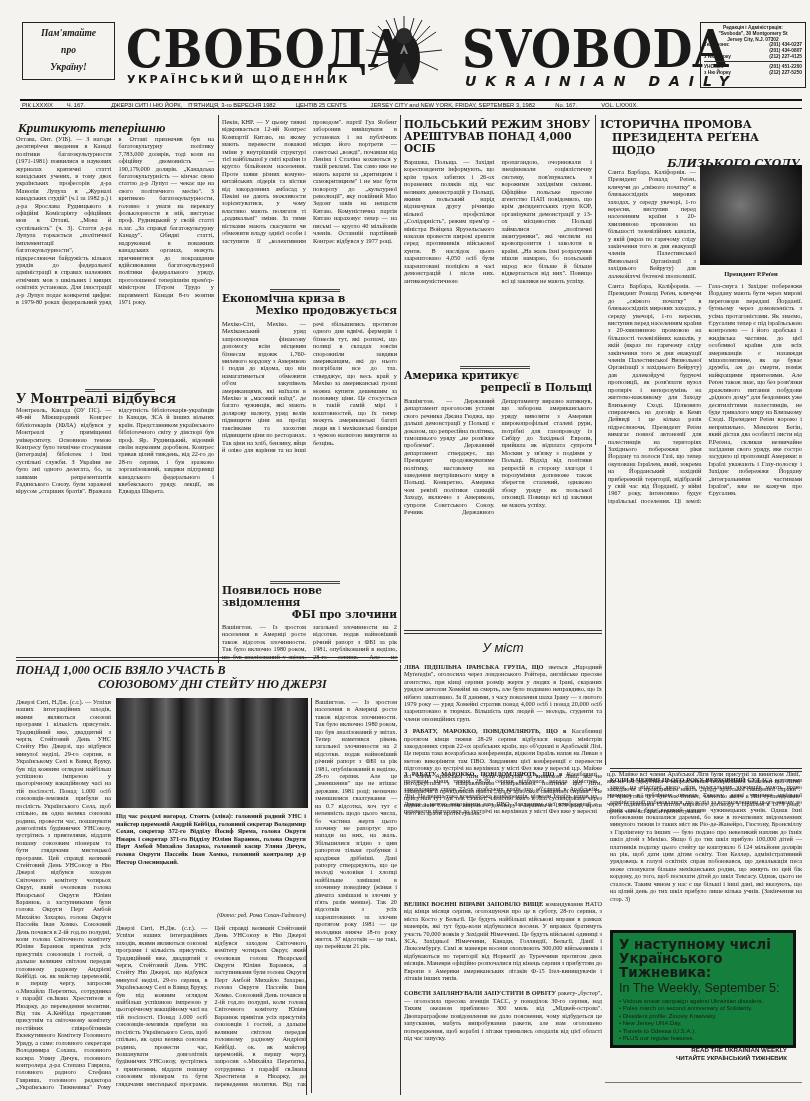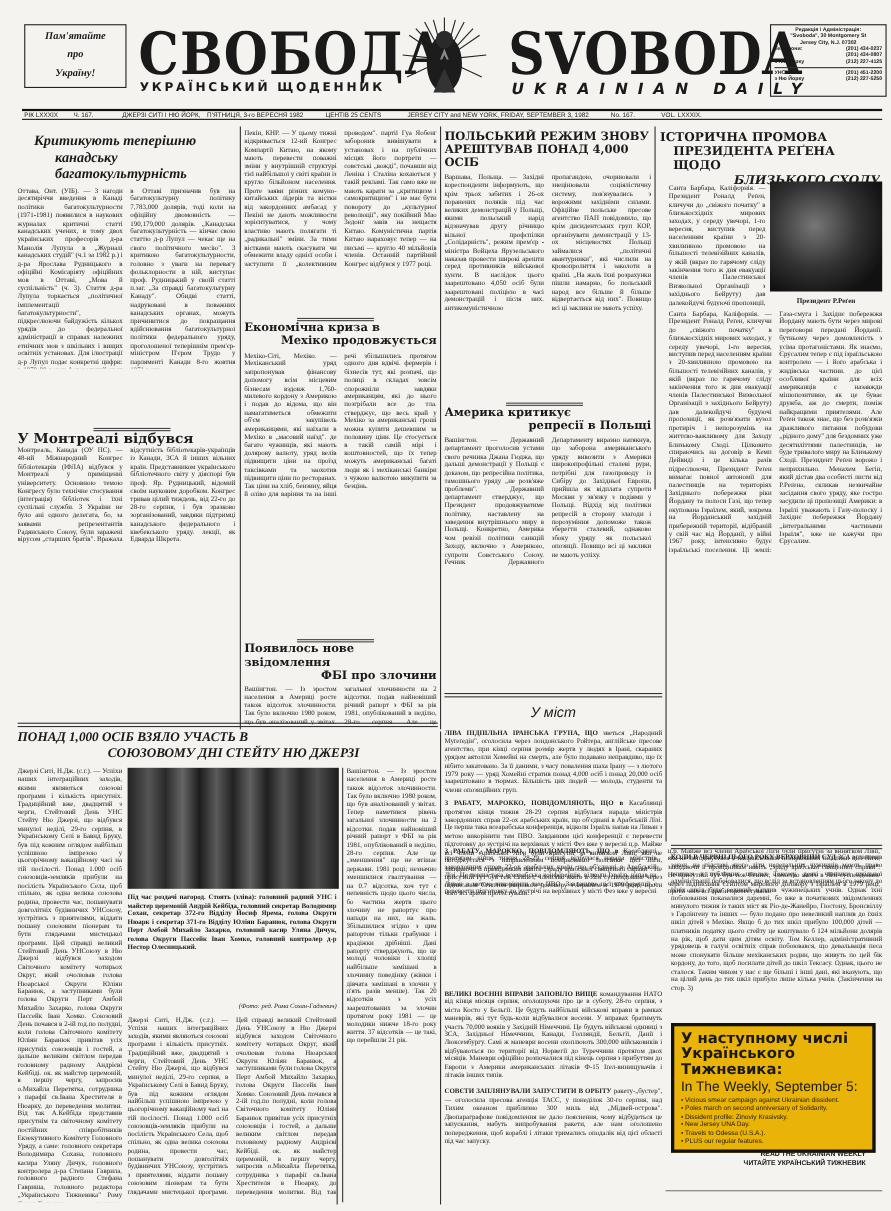--- a/index.html
+++ b/index.html
@@ -32,21 +32,21 @@
   .vline { position: absolute; width: 1px; background: #333; }
   .hline { position: absolute; height: 1px; background: #333; }
   .dbl { position: absolute; height: 4px; border-top: 1.5px solid #333; border-bottom: 1px solid #333; }
   .short-rule { height: 3px; border-top: 1px solid #444; border-bottom: 1px solid #444; width: 70px; margin: 3px auto; }
 
   .photo { position: absolute; background: radial-gradient(ellipse at 40% 40%, #777 0%, #333 45%, #111 80%); }
   .photo.group { background: linear-gradient(90deg, #222 0%, #555 10%, #2a2a2a 18%, #666 26%, #1c1c1c 34%, #5a5a5a 42%, #222 50%, #606060 58%, #1f1f1f 66%, #555 74%, #262626 82%, #4e4e4e 90%, #1a1a1a 100%); }
   .caption { font-family: "Liberation Serif", serif; font-size: 6.3px; line-height: 7.6px; font-weight: bold; text-align: justify; }
   .credit { font-family: "Liberation Serif", serif; font-style: italic; font-size: 6px; text-align: right; }
 
-  .ad-box { position: absolute; left: 610px; top: 930px; width: 186px; height: 118px; border: 3px solid #111; padding: 4px 6px; background: #eab308; }
+  .ad-box { position: absolute; left: 610px; top: 930px; width: 186px; height: 118px; border: 3px solid #111; padding: 4px 6px; background: #15803d; }
   .ad-h { font-family: "DejaVu Sans", sans-serif; font-weight: bold; font-size: 13.5px; line-height: 14px; }
   .ad-sub { font-family: "Liberation Sans", sans-serif; font-size: 12.5px; margin: 2px 0 3px; }
   .ad-list { list-style: none; font-family: "Liberation Sans", sans-serif; font-size: 6px; line-height: 7.4px; }
   .ad-list li::before { content: "• "; }
   .ad-foot { font-family: "Liberation Sans", sans-serif; font-weight: bold; font-size: 6.2px; text-align: right; margin-top: 4px; line-height: 8px; }
 </style>
 </head>
 <body>
 
 <div class="page">
@@ -125,22 +125,21 @@
   </div>
 
   <div class="vline" style="left:218px; top:115px; height:548px;"></div>
   <div class="vline" style="left:400px; top:115px; height:548px;"></div>
   <div class="vline" style="left:595px; top:115px; height:330px;"></div>
   <div class="vline" style="left:605px; top:445px; height:320px;"></div>
   <div class="vline" style="left:306px; top:945px; height:150px;"></div>
   <div class="vline" style="left:400px; top:665px; height:430px;"></div>
 
   <div class="art" style="left:16px; top:120px; width:198px; height:215px;">
-    <div class="h-ital" style="font-size:13px; margin-left:15px; line-height:15px;">Критикують теперішню</div>
-    <div class="h-ital" style="font-size:13px; margin-left:34px; line-height:15px; margin-bottom:5px;">канадську багатокультурність</div>
+    <div class="h-ital" style="font-size:13px; margin-left:2px; line-height:15px;">Критикують теперішню</div>
     <div class="body-text cols2" style="height:180px;">Оттава, Онт. (УІБ). — З нагоди десятиріччя введення в Канаді політики багатокультурности (1971-1981) появилися в наукових журналах критичні статті канадських учених, в тому двох українських професорів д-ра Манолія Лупула в „Журналі канадських студій" (ч.1 за 1982 р.) і д-ра Ярослава Рудницького в офіційні Комісаріяту офіційних мов в Оттаві, „Мова й суспільність" (ч. 3). Стаття д-ра Лупула торкається „політичної імплементації багатокультурности", підкреслюючи байдужість кількох урядів до федеральної адміністрації в справах належних етнічних мов з шкільних і вищих освітніх установах. Для ілюстрації д-р Лупул подає конкретні цифри: в 1979-80 роках федеральний уряд в Оттаві призначив був на багатокультурну політику 7,783,000 долярів, тоді коли на офіційну двомовність — 190,179,000 долярів. „Канадська багатокультурність — кінчає свою статтю д-р Лупул — чекає ще на свого політичного месію". З критикою багатокультурности, головно з уваги на перевагу фольклорности в ній, виступає проф. Рудницький у своїй статті п.заг. „За справді багатокультурну Канаду". Обидві статті, надруковані в поважних канадських органах, можуть причинитися до покращання вдійснювання багатокультурної політики федерального уряду, проголошеної теперішнім прем'єр-міністром П'єром Трудо у парляменті Канади 8-го жовтня 1971 року.</div>
   </div>
   <div class="short-rule" style="position:absolute; left:85px; top:386px;"></div>
 
   <div class="art" style="left:16px; top:391px; width:198px; height:255px;">
     <div class="h-serif" style="font-size:12.5px; line-height:15px;">У Монтреалі відбувся</div>
     <div class="body-text cols2" style="height:222px;">Монтреаль, Канада (ОУ ПС). — 48-ий Міжнародний Конгрес бібліотекарів (ІФЛА) відбувся у Монтреалі у приміщенні університету. Основною темою Конгресу було технічне стосування (інтеграція) бібліотек і їхні суспільні служби. З України не було ані одного делегата, бо, за заявами репрезентантів Радянського Союзу, були заражені вірусом „старших братів". Вражала відсутність бібліотекарів-українців із Канади, ЗСА й інших вільних країн. Представником українського бібліотечного світу у діяспорі був проф. Яр. Рудницький, відомий своїм науковим доробком. Конгрес тривав цілий тиждень, від 22-го до 28-го серпня, і був зразково зорганізований, завдяки підтримці канадського федерального і квебекського уряду. лекції, як Едварда Шкрета.</div>
   </div>
 
   <div class="art" style="left:222px; top:118px; width:175px; height:170px;">

